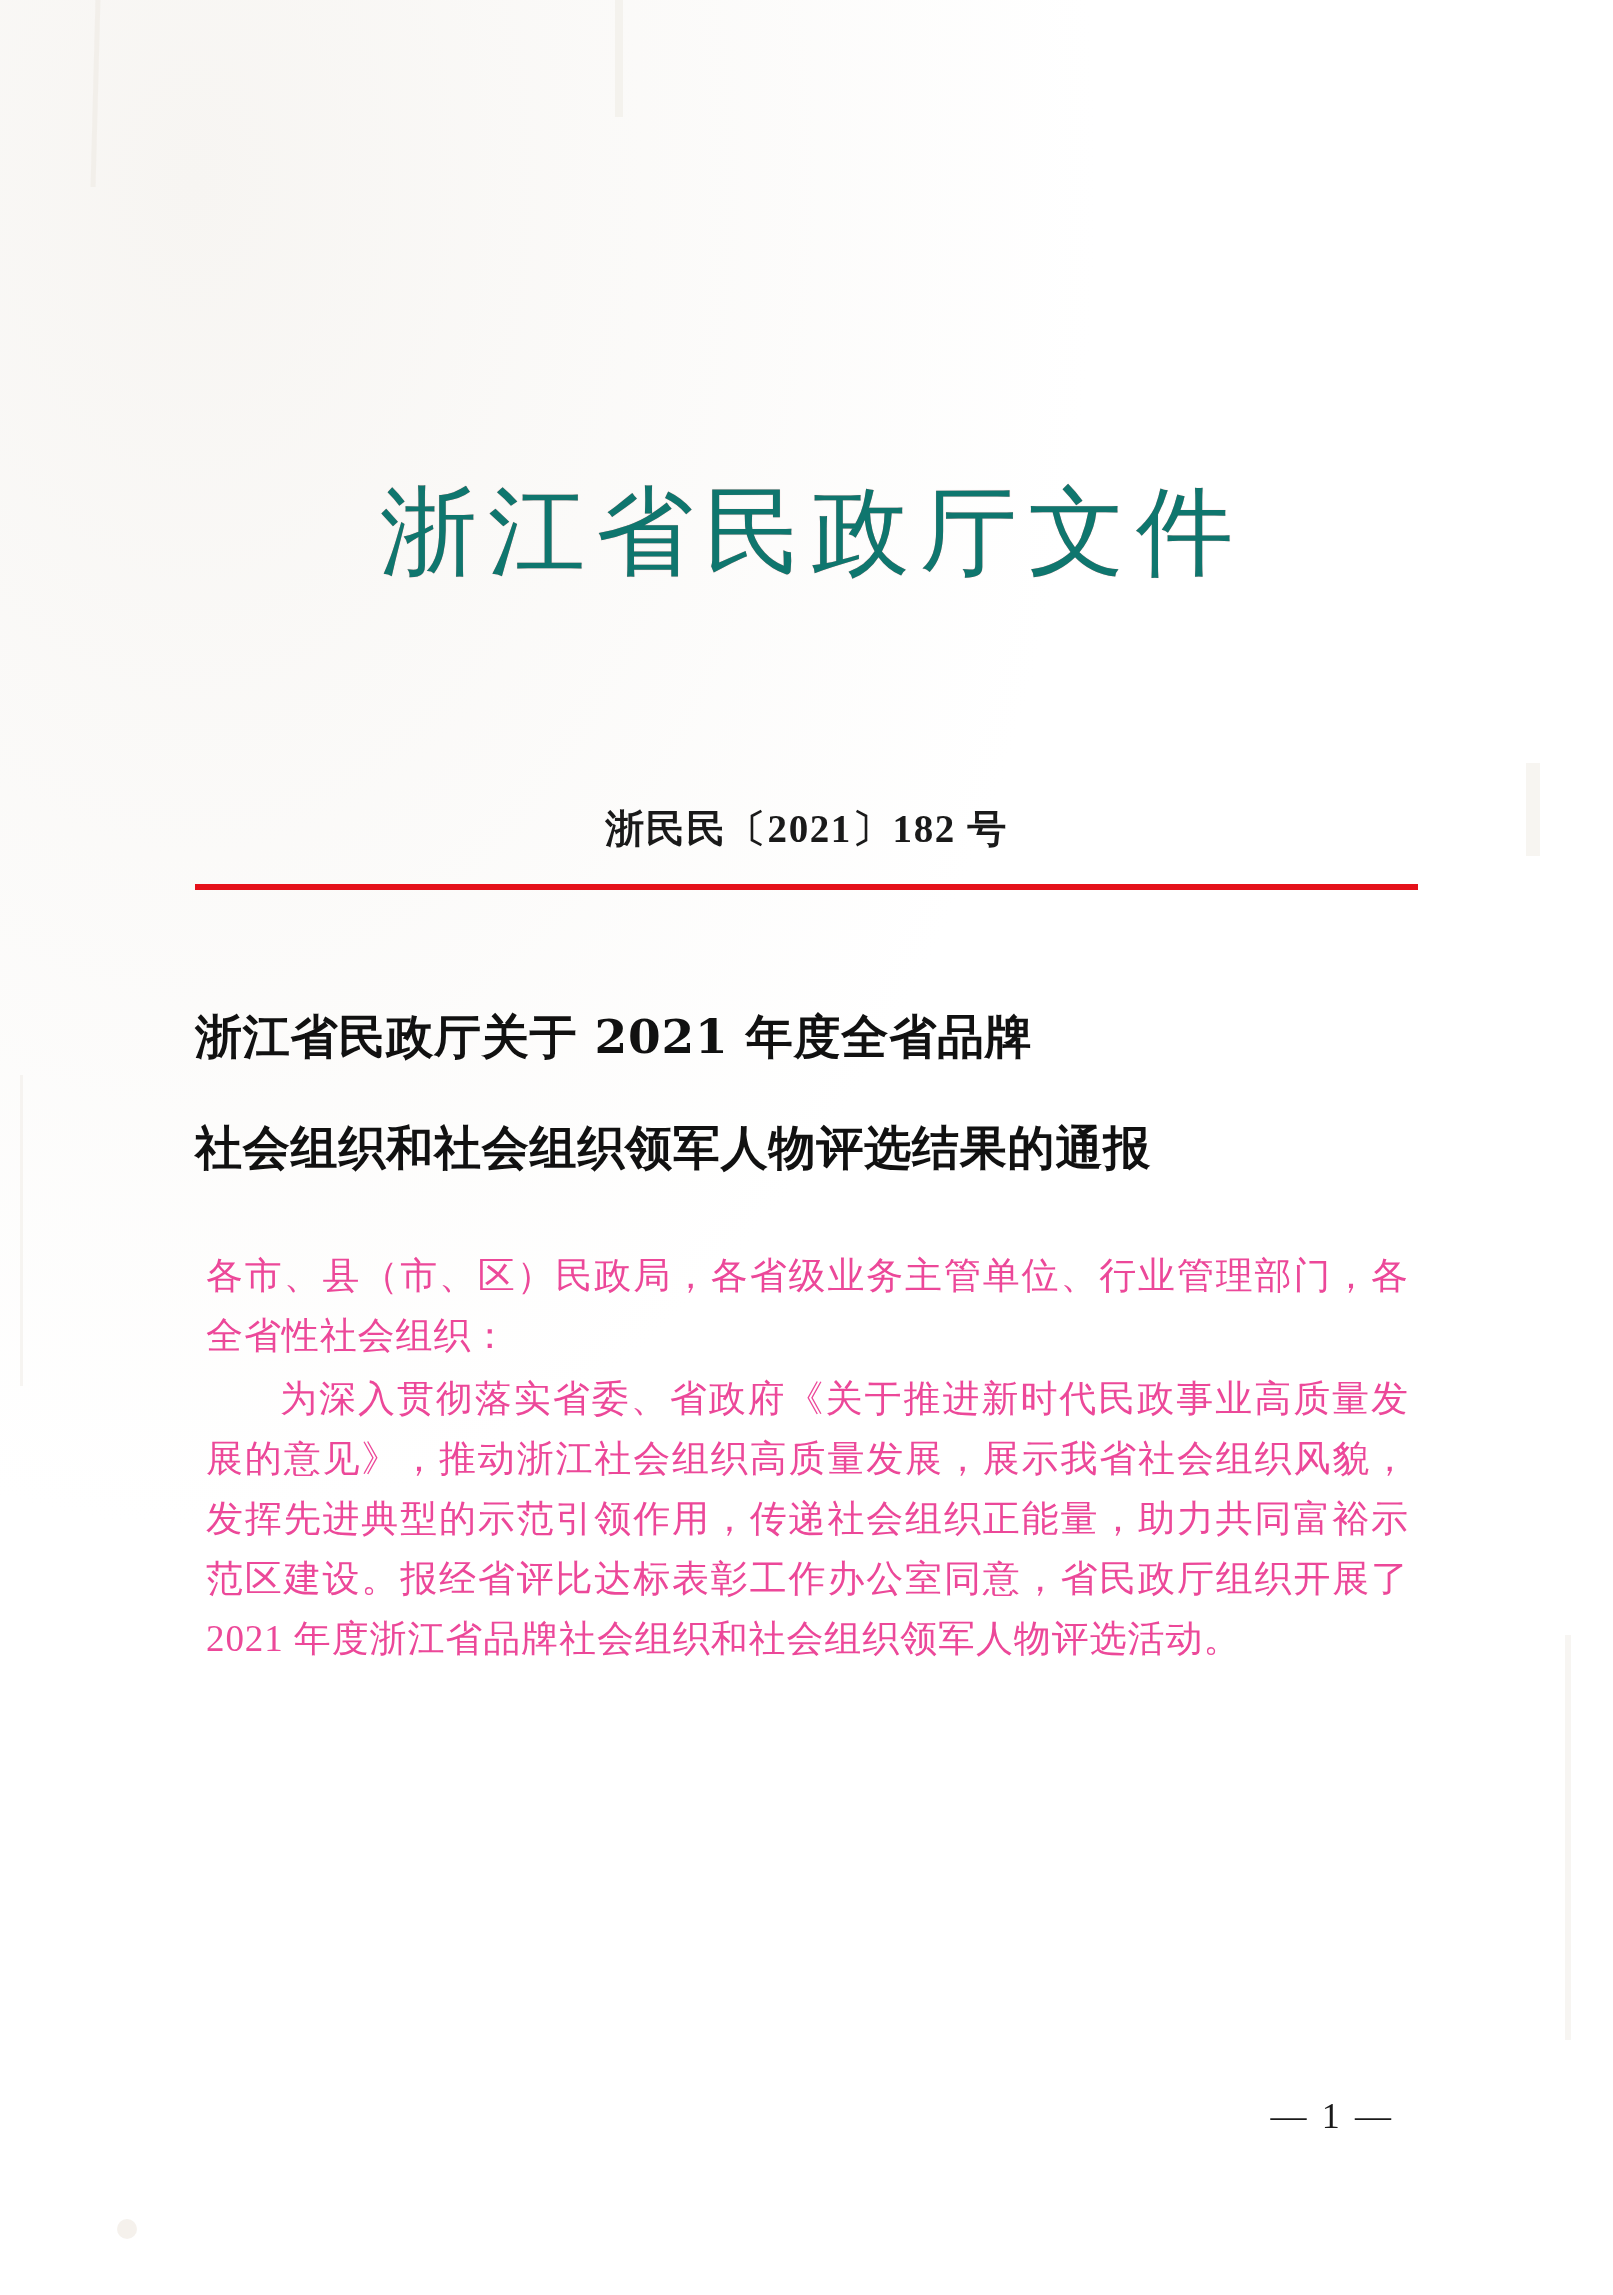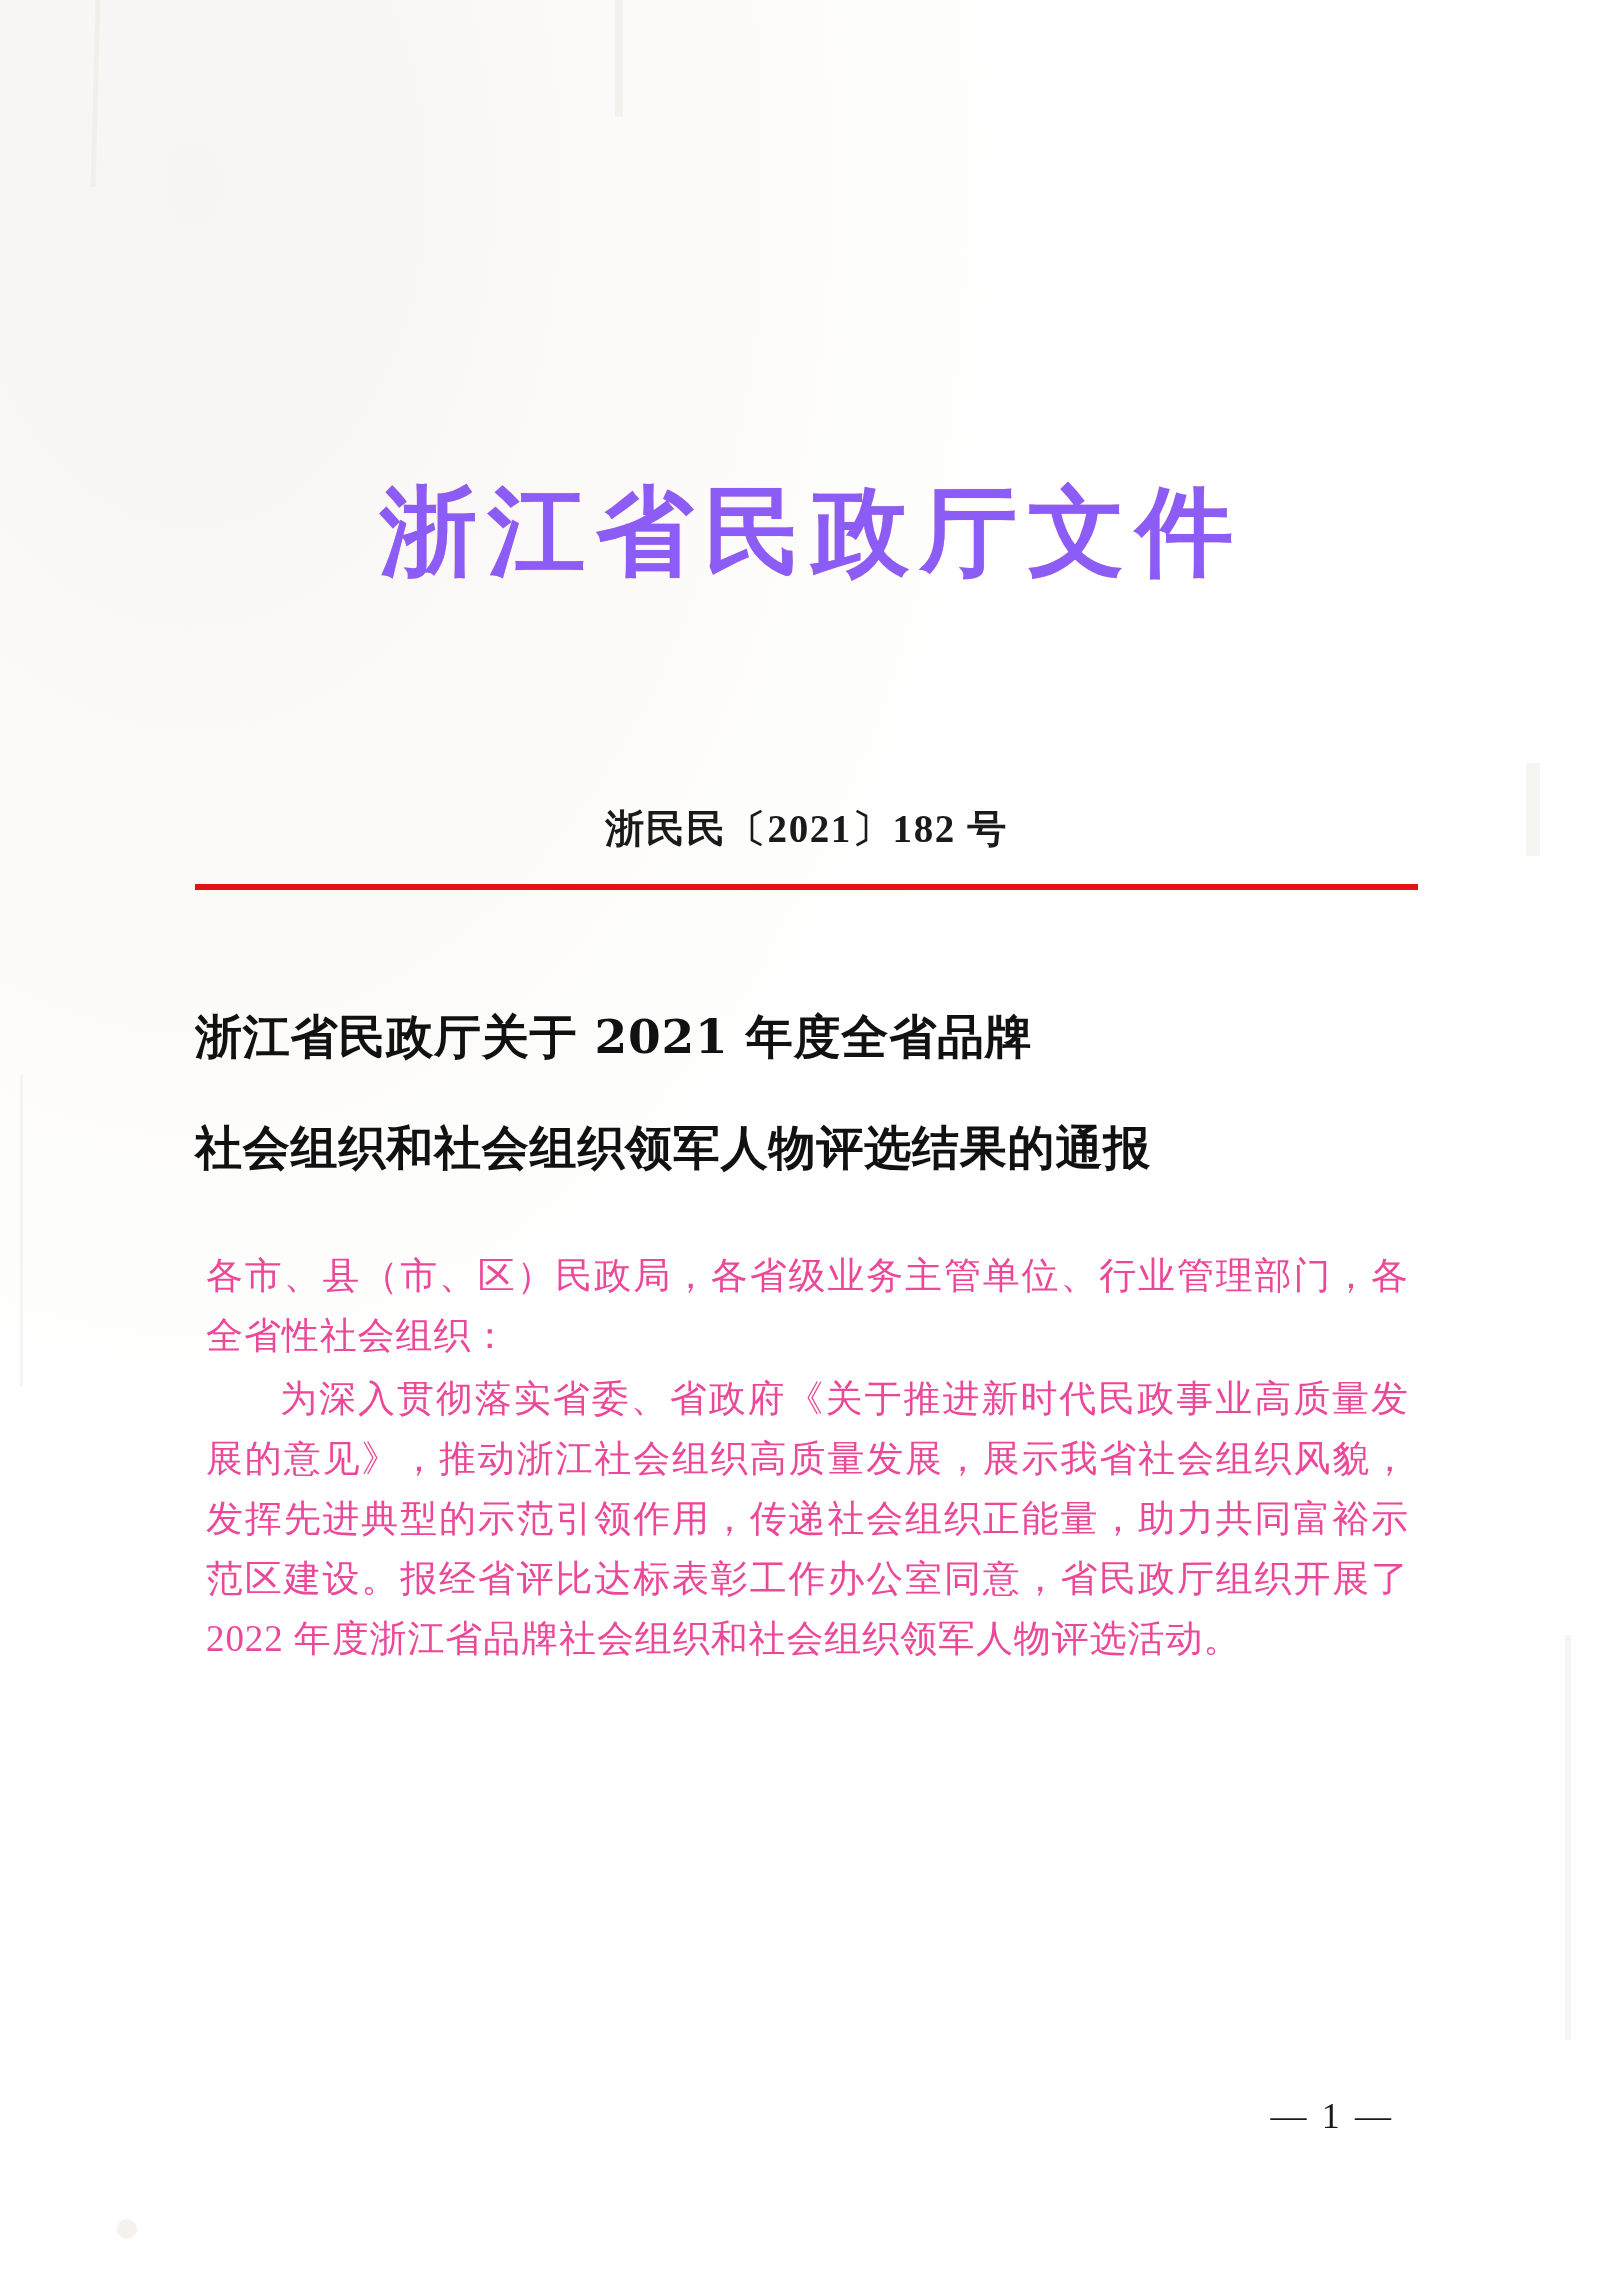--- a/index.html
+++ b/index.html
@@ -46,23 +46,23 @@
 
   
   .masthead {
     position: absolute;
     top: 483px;
     left: 0;
     width: 100%;
     text-align: center;
   }
   .masthead-title {
-    color: #8b5cf6;
+    color: #0f766e;
     font-family: "DejaVu Serif", "Liberation Serif", serif;
-    font-weight: 700;
+    font-weight: 400;
     font-size: 97px;
     letter-spacing: 11px;
     line-height: 1;
     text-indent: 11px;
     white-space: nowrap;
     text-shadow: 0 0 0.8px rgba(229,17,26,.45);
   }
 
   .doc-number {
     position: absolute;
@@ -156,19 +156,19 @@
 
   <div class="red-rule"></div>
 
   <div class="doc-title">
     <span class="line1">浙江省民政厅关于 2021 年度全省品牌</span>
     <span class="line2">社会组织和社会组织领军人物评选结果的通报</span>
   </div>
 
   <div class="body-block">
     <p>各市、县（市、区）民政局，各省级业务主管单位、行业管理部门，各全省性社会组织：</p>
-    <p class="indent">为深入贯彻落实省委、省政府《关于推进新时代民政事业高质量发展的意见》，推动浙江社会组织高质量发展，展示我省社会组织风貌，发挥先进典型的示范引领作用，传递社会组织正能量，助力共同富裕示范区建设。报经省评比达标表彰工作办公室同意，省民政厅组织开展了 2022 年度浙江省品牌社会组织和社会组织领军人物评选活动。</p>
+    <p class="indent">为深入贯彻落实省委、省政府《关于推进新时代民政事业高质量发展的意见》，推动浙江社会组织高质量发展，展示我省社会组织风貌，发挥先进典型的示范引领作用，传递社会组织正能量，助力共同富裕示范区建设。报经省评比达标表彰工作办公室同意，省民政厅组织开展了 2021 年度浙江省品牌社会组织和社会组织领军人物评选活动。</p>
   </div>
 
   <div class="page-number">— 1 —</div>
 
 </div>
 
 
 </body></html>

